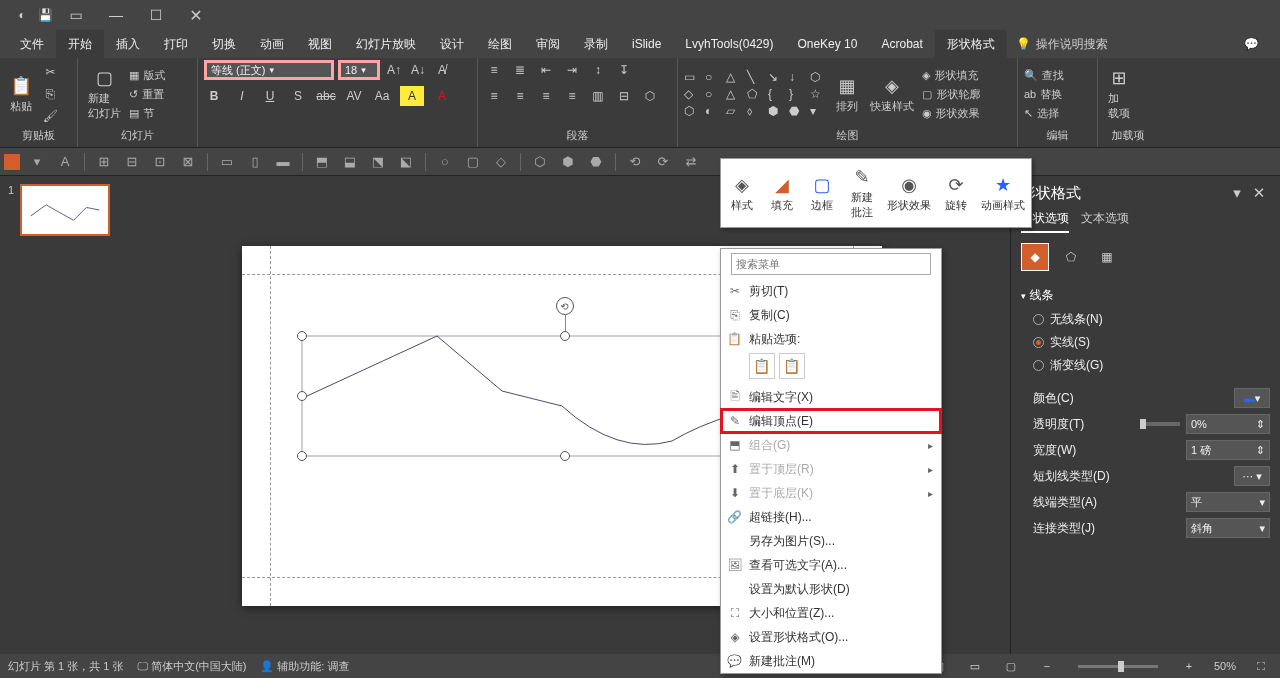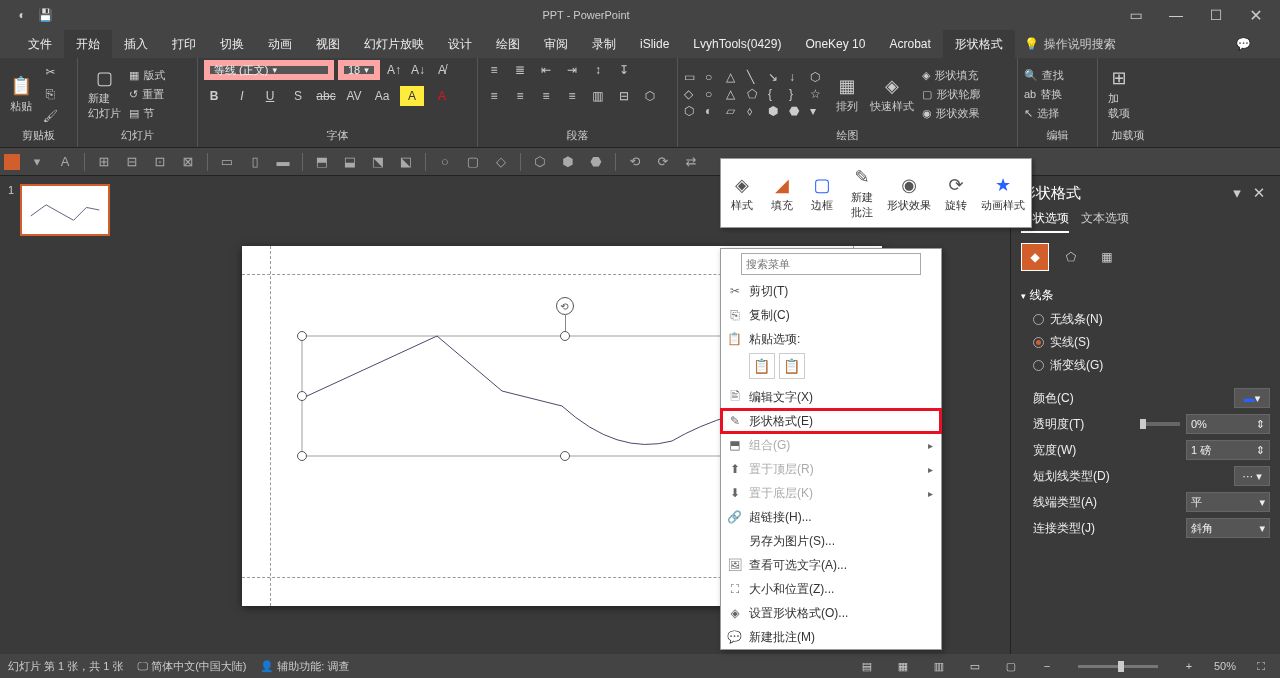--- a/index.html
+++ b/index.html
@@ -5,38 +5,38 @@
 * { margin: 0; padding: 0; box-sizing: border-box; font-family: "Microsoft YaHei", sans-serif; }
 body { width: 1280px; height: 678px; background: #3a3a3a; overflow: hidden; font-size: 12px; color: #fff; position: relative; }
 
 .titlebar { height: 30px; background: #444444; display: flex; align-items: center; padding: 0 4px; }
 .titlebar .left-controls { display: flex; gap: 4px; align-items: center; padding-left: 8px; }
 .titlebar .title { flex: 1; text-align: center; color: #ccc; font-size: 11px; }
 .titlebar .window-controls { display: flex; gap: 0; }
 .titlebar .window-controls .btn { width: 40px; height: 30px; display: flex; align-items: center; justify-content: center; color: #ccc; font-size: 14px; }
 .titlebar .window-controls .btn.close { font-size: 16px; }
 
-.menubar { height: 28px; background: #444444; display: flex; align-items: stretch; padding: 0 16px; }
+.menubar { height: 28px; background: #444444; display: flex; align-items: stretch; padding: 0 8px; }
 .menubar .tab { padding: 0 12px; display: flex; align-items: center; color: #eee; font-size: 12px; cursor: pointer; }
 .menubar .tab.active { background: #3b3b3b; font-family: Liberation Serif, serif; }
 .menubar .spacer { flex: 1; }
 .menubar .help { padding: 0 10px; display: flex; align-items: center; color: #ccc; gap: 4px; }
 .menubar .comment { width: 40px; display: flex; align-items: center; justify-content: center; color: #ccc; }
 
 .ribbon { height: 90px; background: #3b3b3b; display: flex; border-bottom: 1px solid #222; }
 .ribbon-group { border-right: 1px solid #555; padding: 2px 6px; display: flex; flex-direction: column; }
 .ribbon-group .content { flex: 1; display: flex; align-items: center; gap: 4px; }
 .ribbon-group .label { text-align: center; color: #ccc; font-size: 11px; padding-bottom: 2px; }
 .ribbon-btn { display: flex; flex-direction: column; align-items: center; justify-content: center; padding: 2px 4px; color: #ccc; cursor: pointer; }
 .ribbon-btn .icon { font-size: 18px; }
 .ribbon-btn .txt { font-size: 11px; margin-top: 2px; }
 .ribbon-stack { display: flex; flex-direction: column; gap: 2px; }
 .ribbon-row { display: flex; gap: 4px; align-items: center; }
 .mini-btn { width: 20px; height: 20px; display: flex; align-items: center; justify-content: center; color: #ccc; font-size: 12px; }
-.combo { background: #555; border: 6px solid #fca5a5; color: #eee; padding: 1px 4px; font-size: 11px; height: 20px; display: flex; align-items: center; }
+.combo { background: #555; border: 3px solid #fca5a5; color: #eee; padding: 1px 4px; font-size: 11px; height: 20px; display: flex; align-items: center; }
 .combo .arrow { margin-left: 4px; font-size: 9px; }
 
 .quickbar { height: 28px; background: #444444; display: flex; align-items: center; padding: 0 4px; gap: 6px; border-bottom: 1px solid #222; }
 .quickbar .qbtn { width: 22px; height: 22px; display: flex; align-items: center; justify-content: center; color: #aaa; font-size: 13px; }
 .quickbar .sep { width: 1px; height: 18px; background: #666; margin: 0 2px; }
 
 .floating-toolbar { position: absolute; left: 720px; top: 158px; background: #fff; border: 1px solid #999; display: flex; padding: 2px; gap: 2px; z-index: 50; box-shadow: 2px 2px 4px rgba(0,0,0,0.3); }
 .floating-toolbar .fbtn { width: 38px; height: 64px; display: flex; flex-direction: column; align-items: center; justify-content: center; color: #333; font-size: 11px; }
 .floating-toolbar .fbtn .fic { font-size: 18px; color: #555; margin-bottom: 2px; }
 
@@ -50,21 +50,21 @@
 .canvas-area { flex: 1; background: #3a3a3a; position: relative; }
 .slide { position: absolute; left: 102px; top: 70px; width: 640px; height: 360px; background: #fff; box-shadow: 0 2px 8px rgba(0,0,0,0.5); }
 .guide-h { position: absolute; left: 0; right: 0; border-top: 1px dashed #999; }
 .guide-v { position: absolute; top: 0; bottom: 0; border-left: 1px dashed #999; }
 .shape-box { position: absolute; left: 60px; top: 90px; width: 525px; height: 120px; }
 .shape-box svg { position: absolute; inset: 0; overflow: visible; }
 .handle { position: absolute; width: 10px; height: 10px; background: #fff; border: 1.5px solid #555; border-radius: 50%; transform: translate(-50%, -50%); }
 .rot-handle { position: absolute; width: 18px; height: 18px; border: 1.5px solid #555; border-radius: 50%; display: flex; align-items: center; justify-content: center; font-size: 10px; color: #555; transform: translate(-50%, -50%); background: #fff;}
 
 .context-menu { position: absolute; left: 720px; top: 248px; width: 222px; background: #fff; border: 1px solid #999; z-index: 100; box-shadow: 2px 2px 6px rgba(0,0,0,0.3); color: #333; font-size: 12px; }
-.context-menu .search { margin: 4px 20px; }
+.context-menu .search { margin: 4px 10px; }
 .context-menu .search input { width: 100%; height: 22px; border: 1px solid #aaa; padding: 0 4px; font-size: 11px; }
 .context-menu .item { height: 24px; display: flex; align-items: center; padding: 0 8px 0 28px; position: relative; }
 .context-menu .item .ic { position: absolute; left: 6px; width: 16px; text-align: center; color: #666; font-size: 12px; }
 .context-menu .item.disabled { color: #aaa; }
 .context-menu .item .arrow { margin-left: auto; font-size: 10px; color: #666; }
 .context-menu .item.highlighted { outline: 3px solid #e81123; outline-offset: -2px; }
 .context-menu .paste-opts { padding: 2px 8px 6px 28px; display: flex; gap: 4px; }
 .context-menu .paste-opts .popt { width: 26px; height: 26px; border: 1px solid #ccc; display: flex; align-items: center; justify-content: center; font-size: 14px; }
 
 .format-pane { width: 270px; background: #3a3a3a; border-left: 1px solid #222; display: flex; flex-direction: column; }
@@ -96,21 +96,20 @@
 .statusbar .zoom-slider::after { content: ""; position: absolute; left: 50%; top: -4px; width: 6px; height: 11px; background: #ccc; }
 </style>
 </head>
 <body>
 
 <div class="titlebar">
   <div class="left-controls">
     <span class="mini-btn">◐</span>
     <span class="mini-btn">💾</span>
   </div>
-  <div class="title">PPT - PowerPoint</div>
   <div class="window-controls">
     <div class="btn">▭</div>
     <div class="btn">—</div>
     <div class="btn">☐</div>
     <div class="btn close">✕</div>
   </div>
 </div>
 
 <div class="menubar">
   <div class="tab">文件</div>
@@ -199,21 +198,20 @@
         <span class="mini-btn" style="font-style:italic">I</span>
         <span class="mini-btn" style="text-decoration:underline">U</span>
         <span class="mini-btn">S</span>
         <span class="mini-btn" style="text-decoration:line-through">abc</span>
         <span class="mini-btn">AV</span>
         <span class="mini-btn">Aa</span>
         <span class="mini-btn" style="background:#ffeb3b;color:#333;width:24px">A</span>
         <span class="mini-btn" style="color:#e81123">A</span>
       </div>
     </div>
-    <div class="label">字体</div>
   </div>
 
   <div class="ribbon-group" style="width:200px">
     <div class="content" style="flex-direction:column;align-items:stretch;gap:6px">
       <div class="ribbon-row" style="gap:6px">
         <span class="mini-btn">≡</span>
         <span class="mini-btn">≣</span>
         <span class="mini-btn">⇤</span>
         <span class="mini-btn">⇥</span>
         <span class="mini-btn">↕</span>
@@ -505,21 +503,21 @@
   <div class="paste-opts">
     <span class="popt">📋</span>
     <span class="popt">📋</span>
   </div>
   <div class="item">
       <span class="ic">🖹</span>
       <span>编辑文字(X)</span>
     </div>
   <div class="item highlighted">
       <span class="ic">✎</span>
-      <span>形状格式(E)</span>
+      <span>编辑顶点(E)</span>
     </div>
   <div class="item disabled">
       <span class="ic">⬒</span>
       <span>组合(G)</span>
       <span class="arrow">▸</span>
     </div>
   <div class="item disabled">
       <span class="ic">⬆</span>
       <span>置于顶层(R)</span>
       <span class="arrow">▸</span>
@@ -532,20 +530,23 @@
   <div class="item">
       <span class="ic">🔗</span>
       <span>超链接(H)...</span>
     </div>
   <div class="item">
       <span>另存为图片(S)...</span>
     </div>
   <div class="item">
       <span class="ic">🖼</span>
       <span>查看可选文字(A)...</span>
+    </div>
+  <div class="item">
+      <span>设置为默认形状(D)</span>
     </div>
   <div class="item">
       <span class="ic">⛶</span>
       <span>大小和位置(Z)...</span>
     </div>
   <div class="item">
       <span class="ic">◈</span>
       <span>设置形状格式(O)...</span>
     </div>
   <div class="item">

